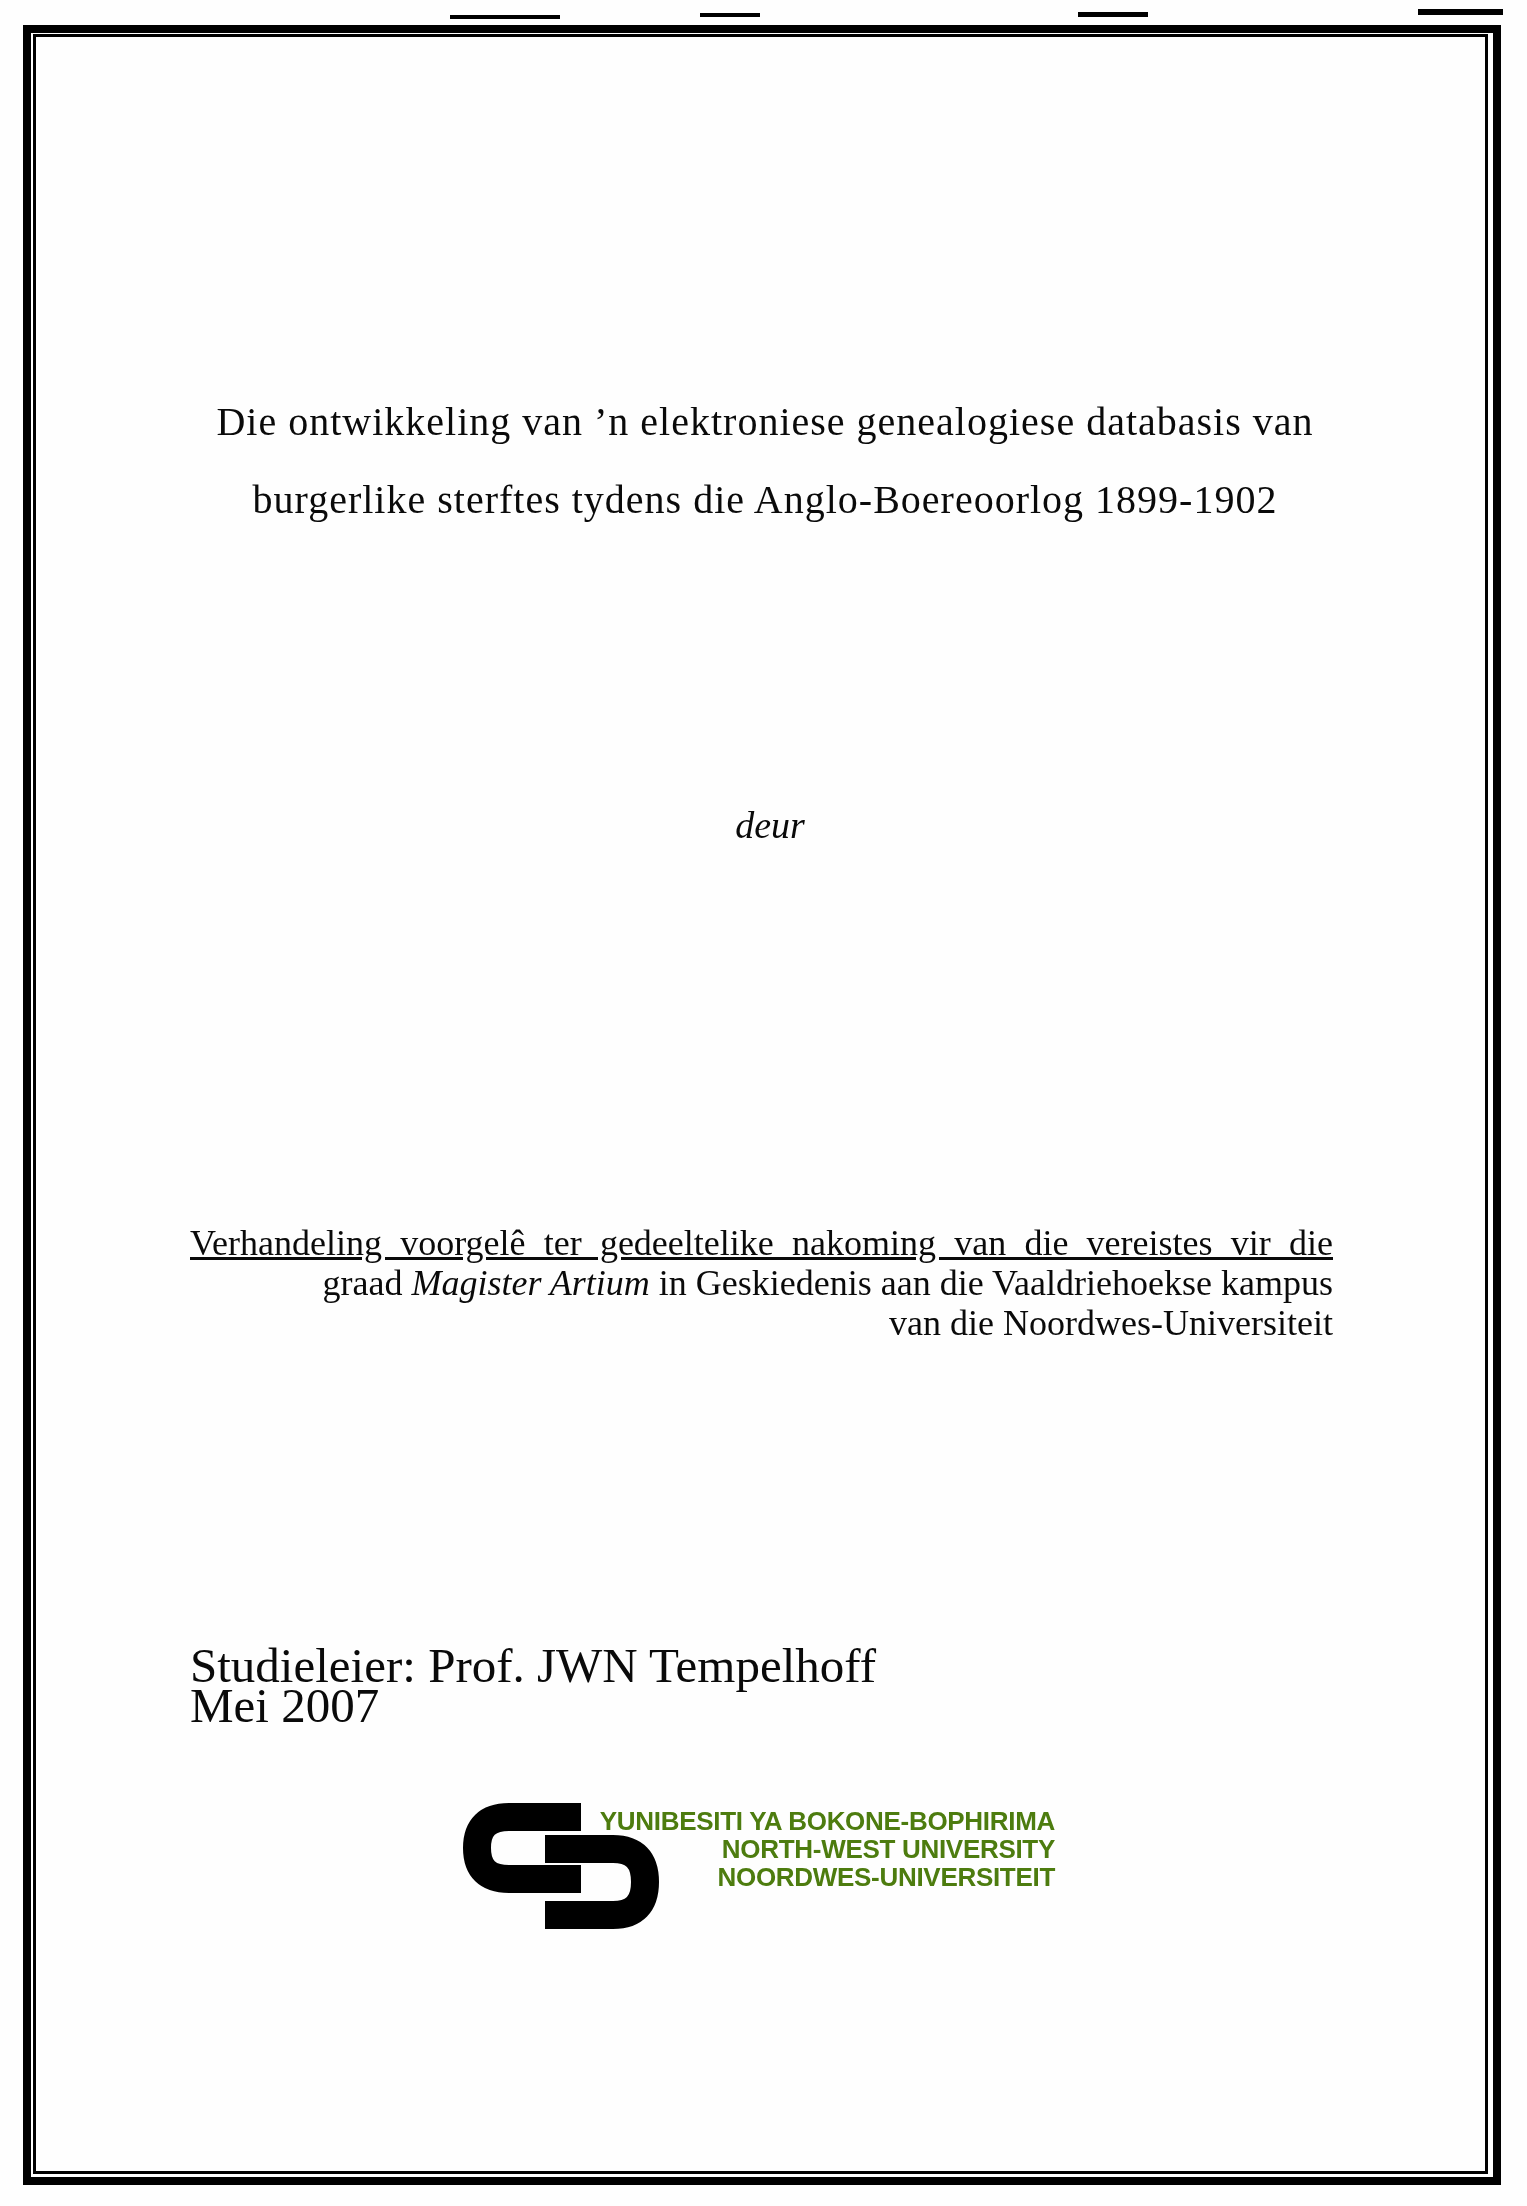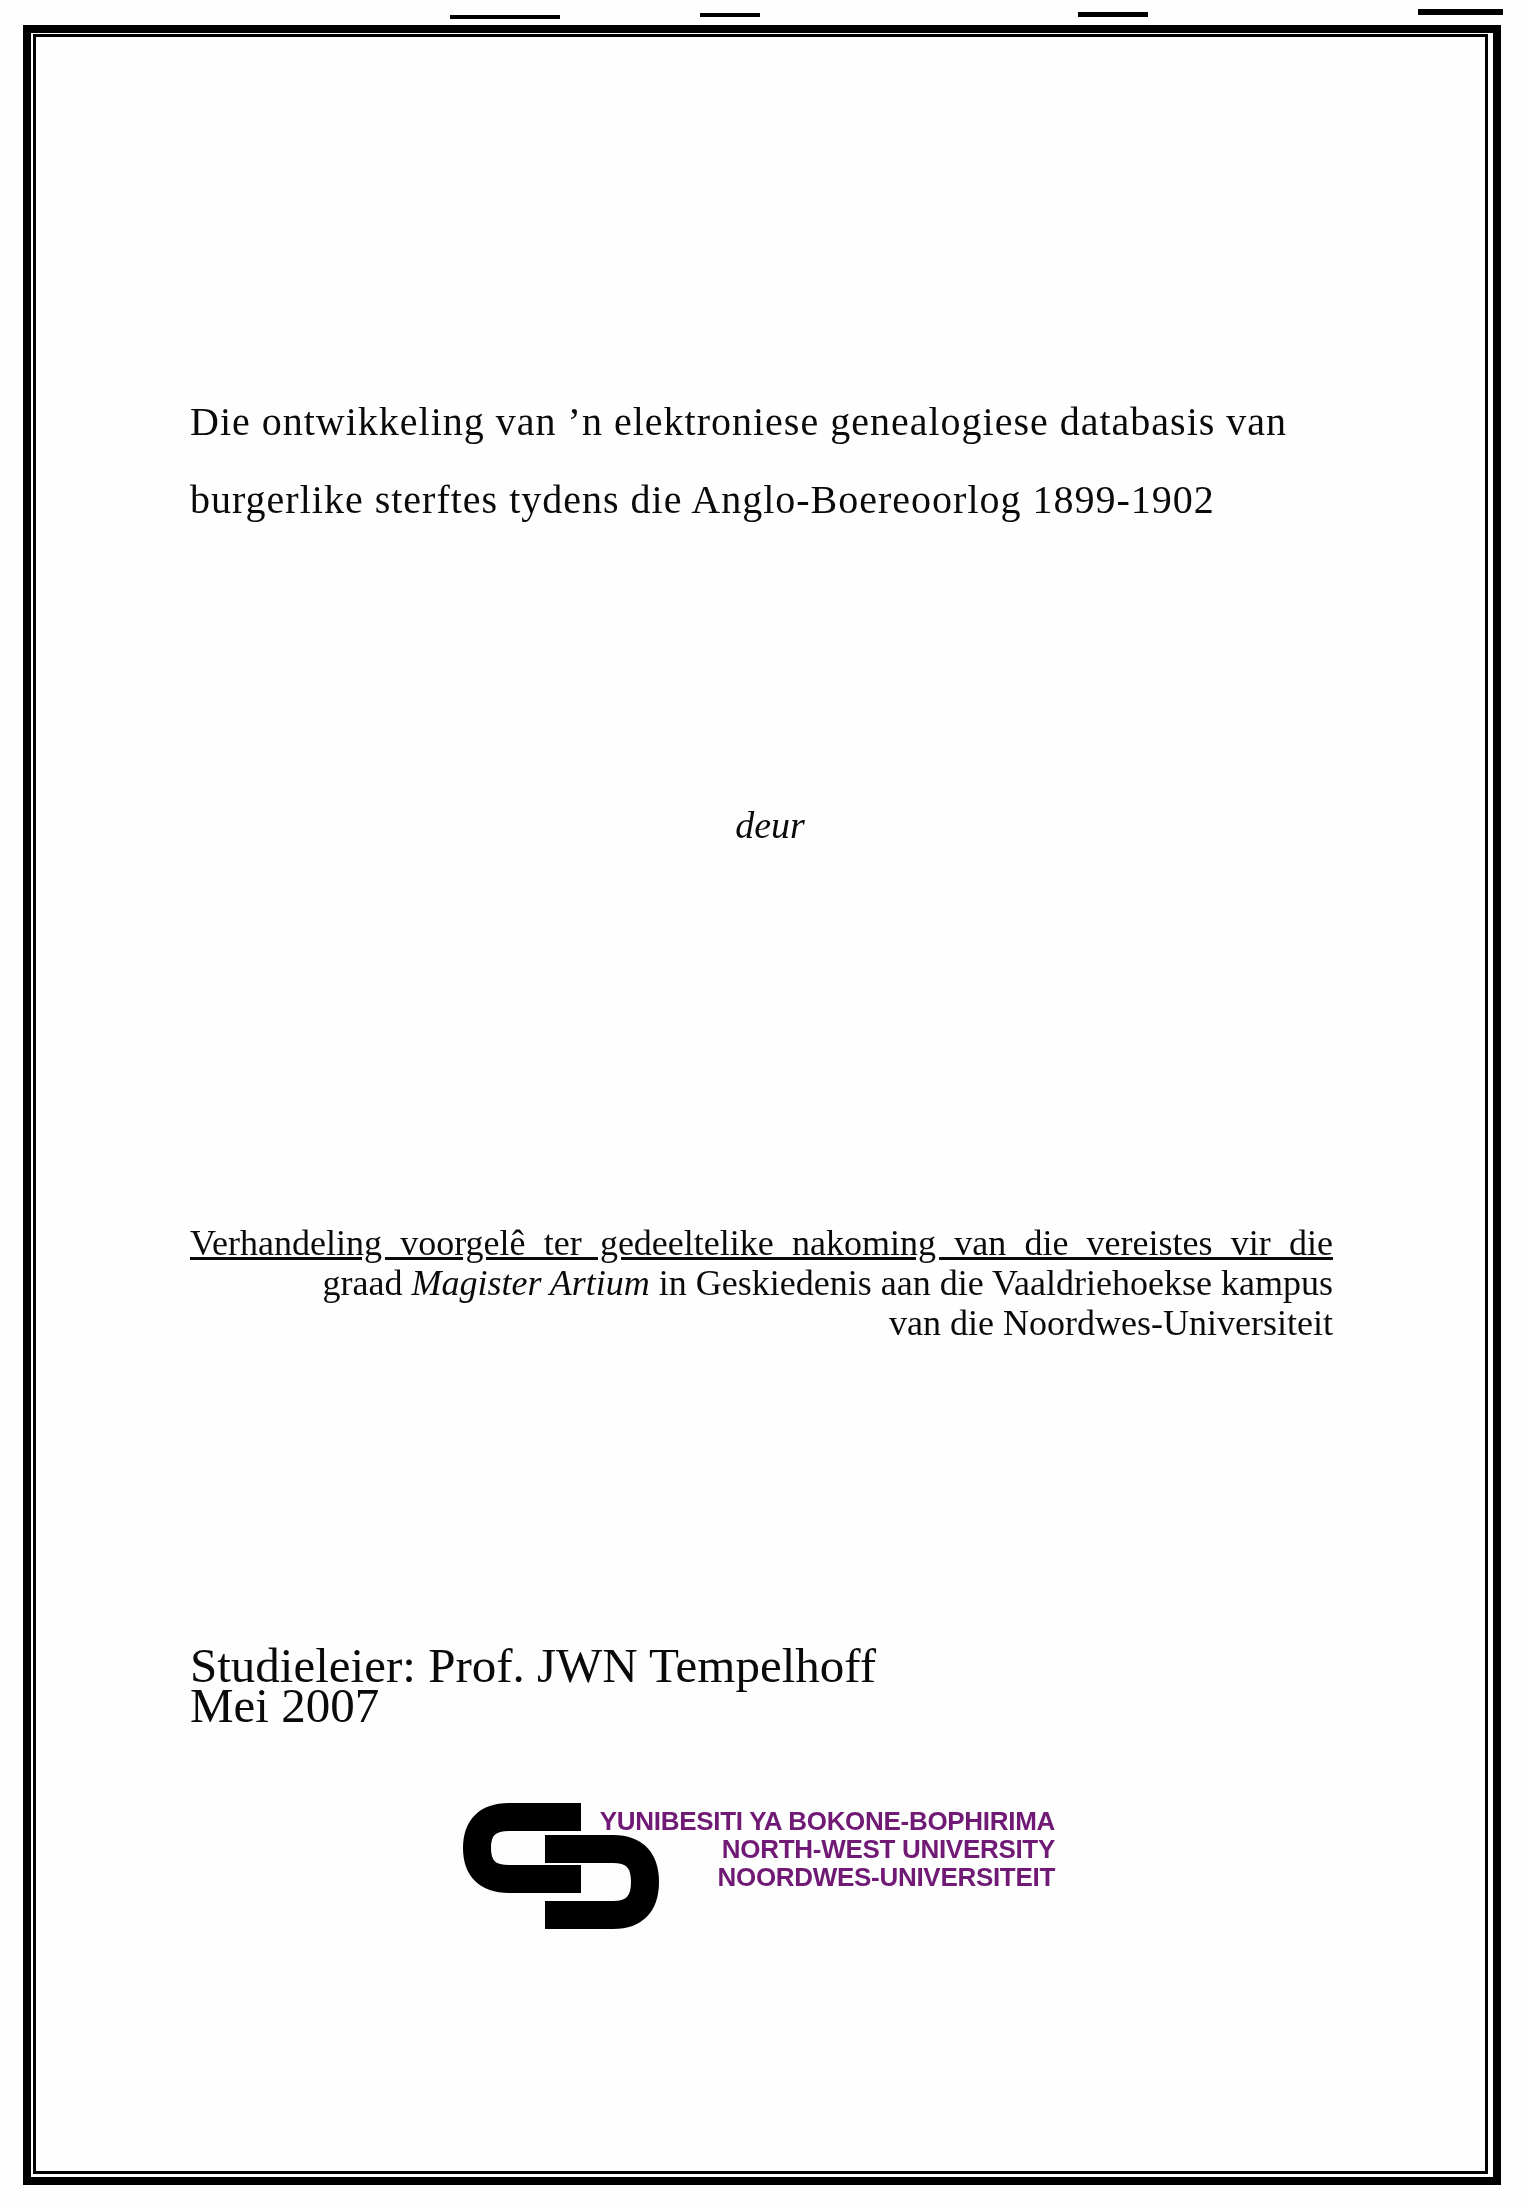--- a/index.html
+++ b/index.html
@@ -29,20 +29,21 @@
   .artifact {
     position: absolute;
     background: #000;
   }
   .title-block {
     position: absolute;
     left: 190px; width: 1150px; top: 383px;
     font-size: 40px;
     line-height: 78px;
     letter-spacing: 1px;
+    text-align: center;
     white-space: nowrap;
   }
   .title-line { display: block; }
   .byline {
     position: absolute;
     left: 190px; width: 1160px; top: 805px;
     font-size: 38px;
     line-height: 40px;
     text-align: center;
     font-style: italic;
@@ -83,21 +84,21 @@
   }
   .logo-text {
     position: absolute;
     left: 550px; width: 505px; top: 1807px;
     font-family: "Liberation Sans", "DejaVu Sans", sans-serif;
     font-weight: bold;
     font-size: 26px;
     line-height: 28px;
     letter-spacing: -0.3px;
     text-align: right;
-    color: #701a75;
+    color: #4d7c0f;
     white-space: nowrap;
   }
   .logo-text-line { display: block; }
 </style>
 </head>
 <body>
 
 <div class="page">
 
   <div class="artifact" style="left:450px; top:15px; width:110px; height:4px;"></div>

